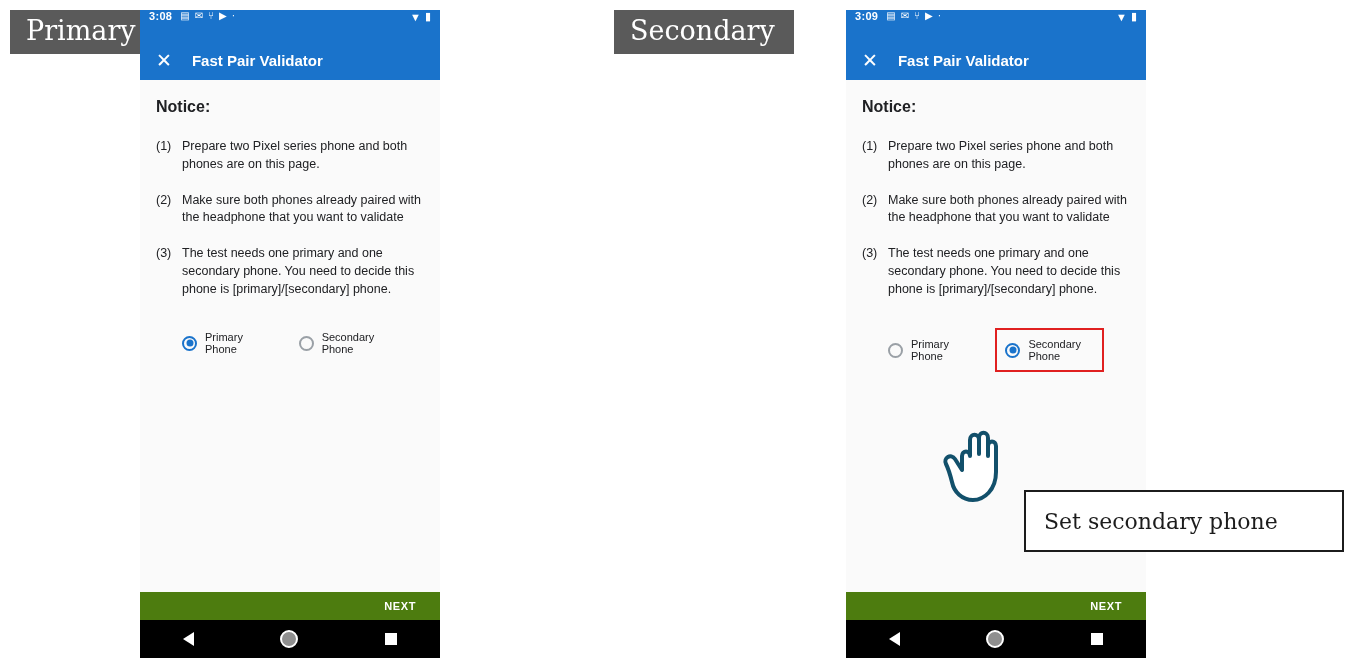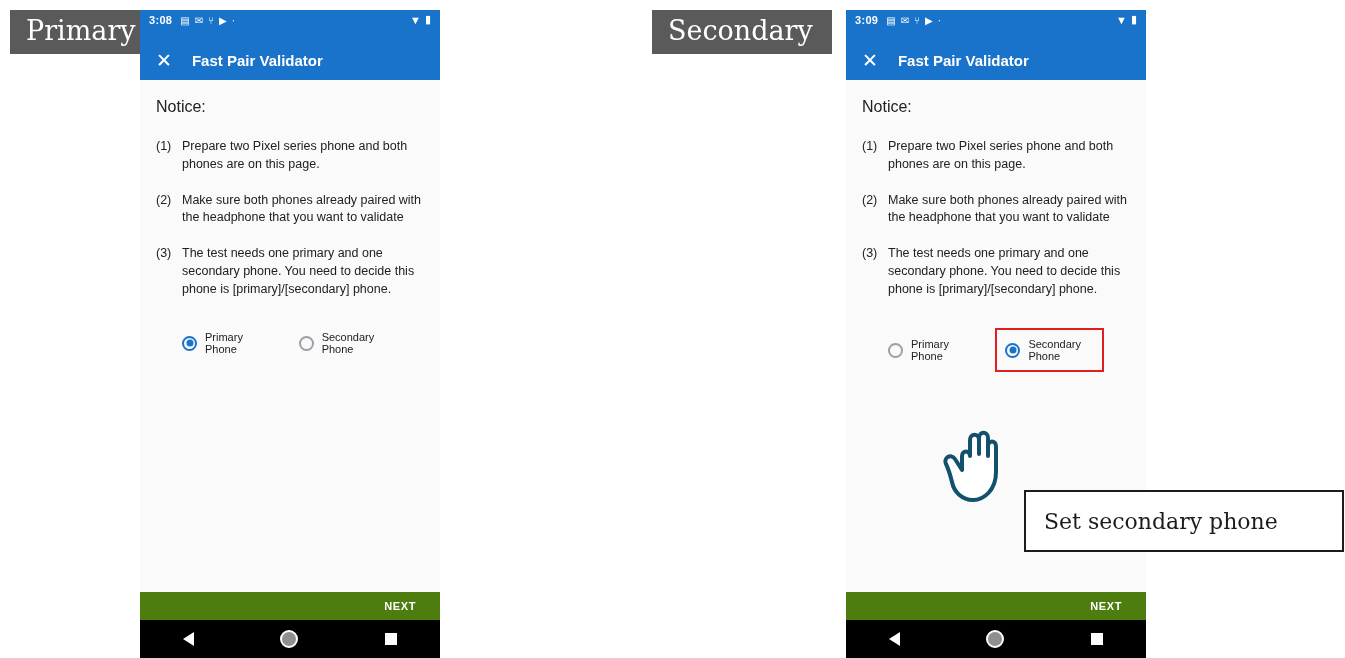--- a/index.html
+++ b/index.html
@@ -20,38 +20,38 @@
     position: absolute;
     background: #5a5a5a;
     color: #ffffff;
     font-size: 27px;
     font-family: "DejaVu Serif", serif;
     padding: 6px 16px 8px 16px;
     line-height: 1.1;
     white-space: nowrap;
   }
   #label-primary { left: 10px; top: 10px; width: 110px; }
-  #label-secondary { left: 652px; top: 10px; width: 148px; }
+  #label-secondary { left: 614px; top: 10px; width: 148px; }
 
   
   .phone {
     position: absolute;
     background: #ffffff;
     overflow: hidden;
   }
   #phone-primary { left: 140px; top: 10px; width: 300px; height: 648px; }
   #phone-secondary { left: 846px; top: 10px; width: 300px; height: 648px; }
 
   .statusbar {
     height: 31px;
     background: #1a73cb;
     color: #ffffff;
     display: flex;
-    align-items: flex-end;
-    padding: 15px 9px;
+    align-items: flex-start;
+    padding: 0 9px;
     font-size: 11px;
     box-sizing: border-box;
   }
   .statusbar .clock { margin-right: 8px; font-weight: bold; letter-spacing: .3px; }
   .statusbar .sicons { display: flex; align-items: center; gap: 5px; font-size: 10px; }
   .statusbar .spacer { flex: 1; }
   .statusbar .ricons { display: flex; align-items: center; gap: 4px; font-size: 11px; }
 
   .appbar {
     height: 39px;
@@ -76,21 +76,21 @@
 
   .content {
     background: #fafafa;
     height: 512px;
     padding: 18px 16px 0 16px;
     box-sizing: border-box;
     position: relative;
   }
   .notice {
     font-size: 16px;
-    font-weight: normal;
+    font-weight: bold;
     color: #202124;
     margin: 0 0 22px 0;
   }
   .step {
     display: flex;
     margin-bottom: 18px;
     font-size: 12.5px;
     color: #202124;
     line-height: 1.42;
   }

